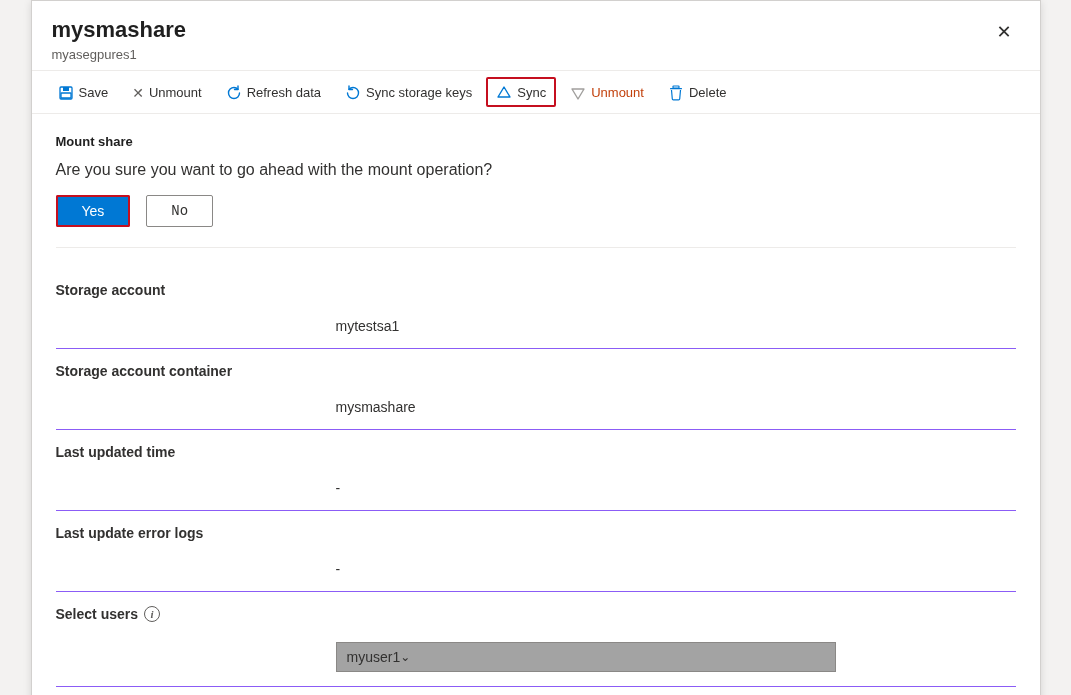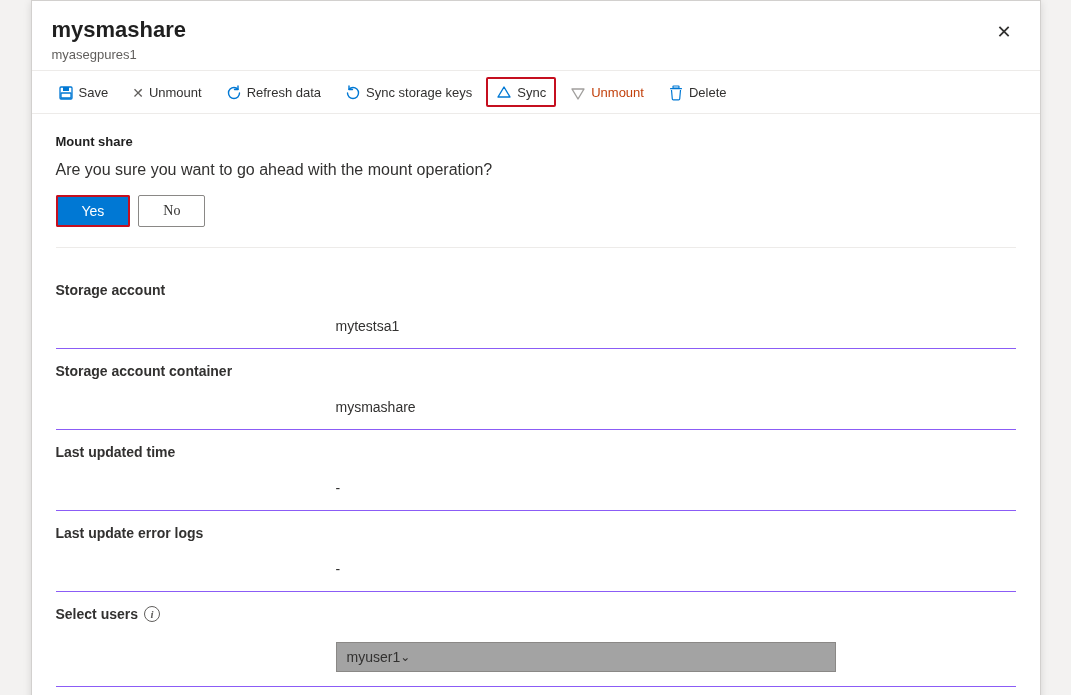--- a/index.html
+++ b/index.html
@@ -95,21 +95,21 @@
       color: #1f1f1f;
       margin-bottom: 12px;
     }
     .mount-confirm-text {
       font-size: 16px;
       color: #323130;
       margin-bottom: 16px;
     }
     .confirm-buttons {
       display: flex;
-      gap: 8px;
+      gap: 16px;
     }
     .btn-yes {
       background: #0078d4;
       color: #fff;
       border: 2px solid #c50f1f;
       padding: 6px 24px;
       font-size: 14px;
       cursor: pointer;
       border-radius: 2px;
       font-family: inherit;
@@ -117,21 +117,21 @@
       outline-offset: -2px;
     }
     .btn-no {
       background: #fff;
       color: #323130;
       border: 1px solid #8a8886;
       padding: 6px 24px;
       font-size: 14px;
       cursor: pointer;
       border-radius: 2px;
-      font-family: Liberation Serif, serif;
+      font-family: Liberation Mono, monospace;
     }
     .fields-section {
       display: flex;
       flex-direction: column;
       gap: 0;
     }
     .field-row {
       display: flex;
       align-items: flex-start;
       padding: 14px 0;

